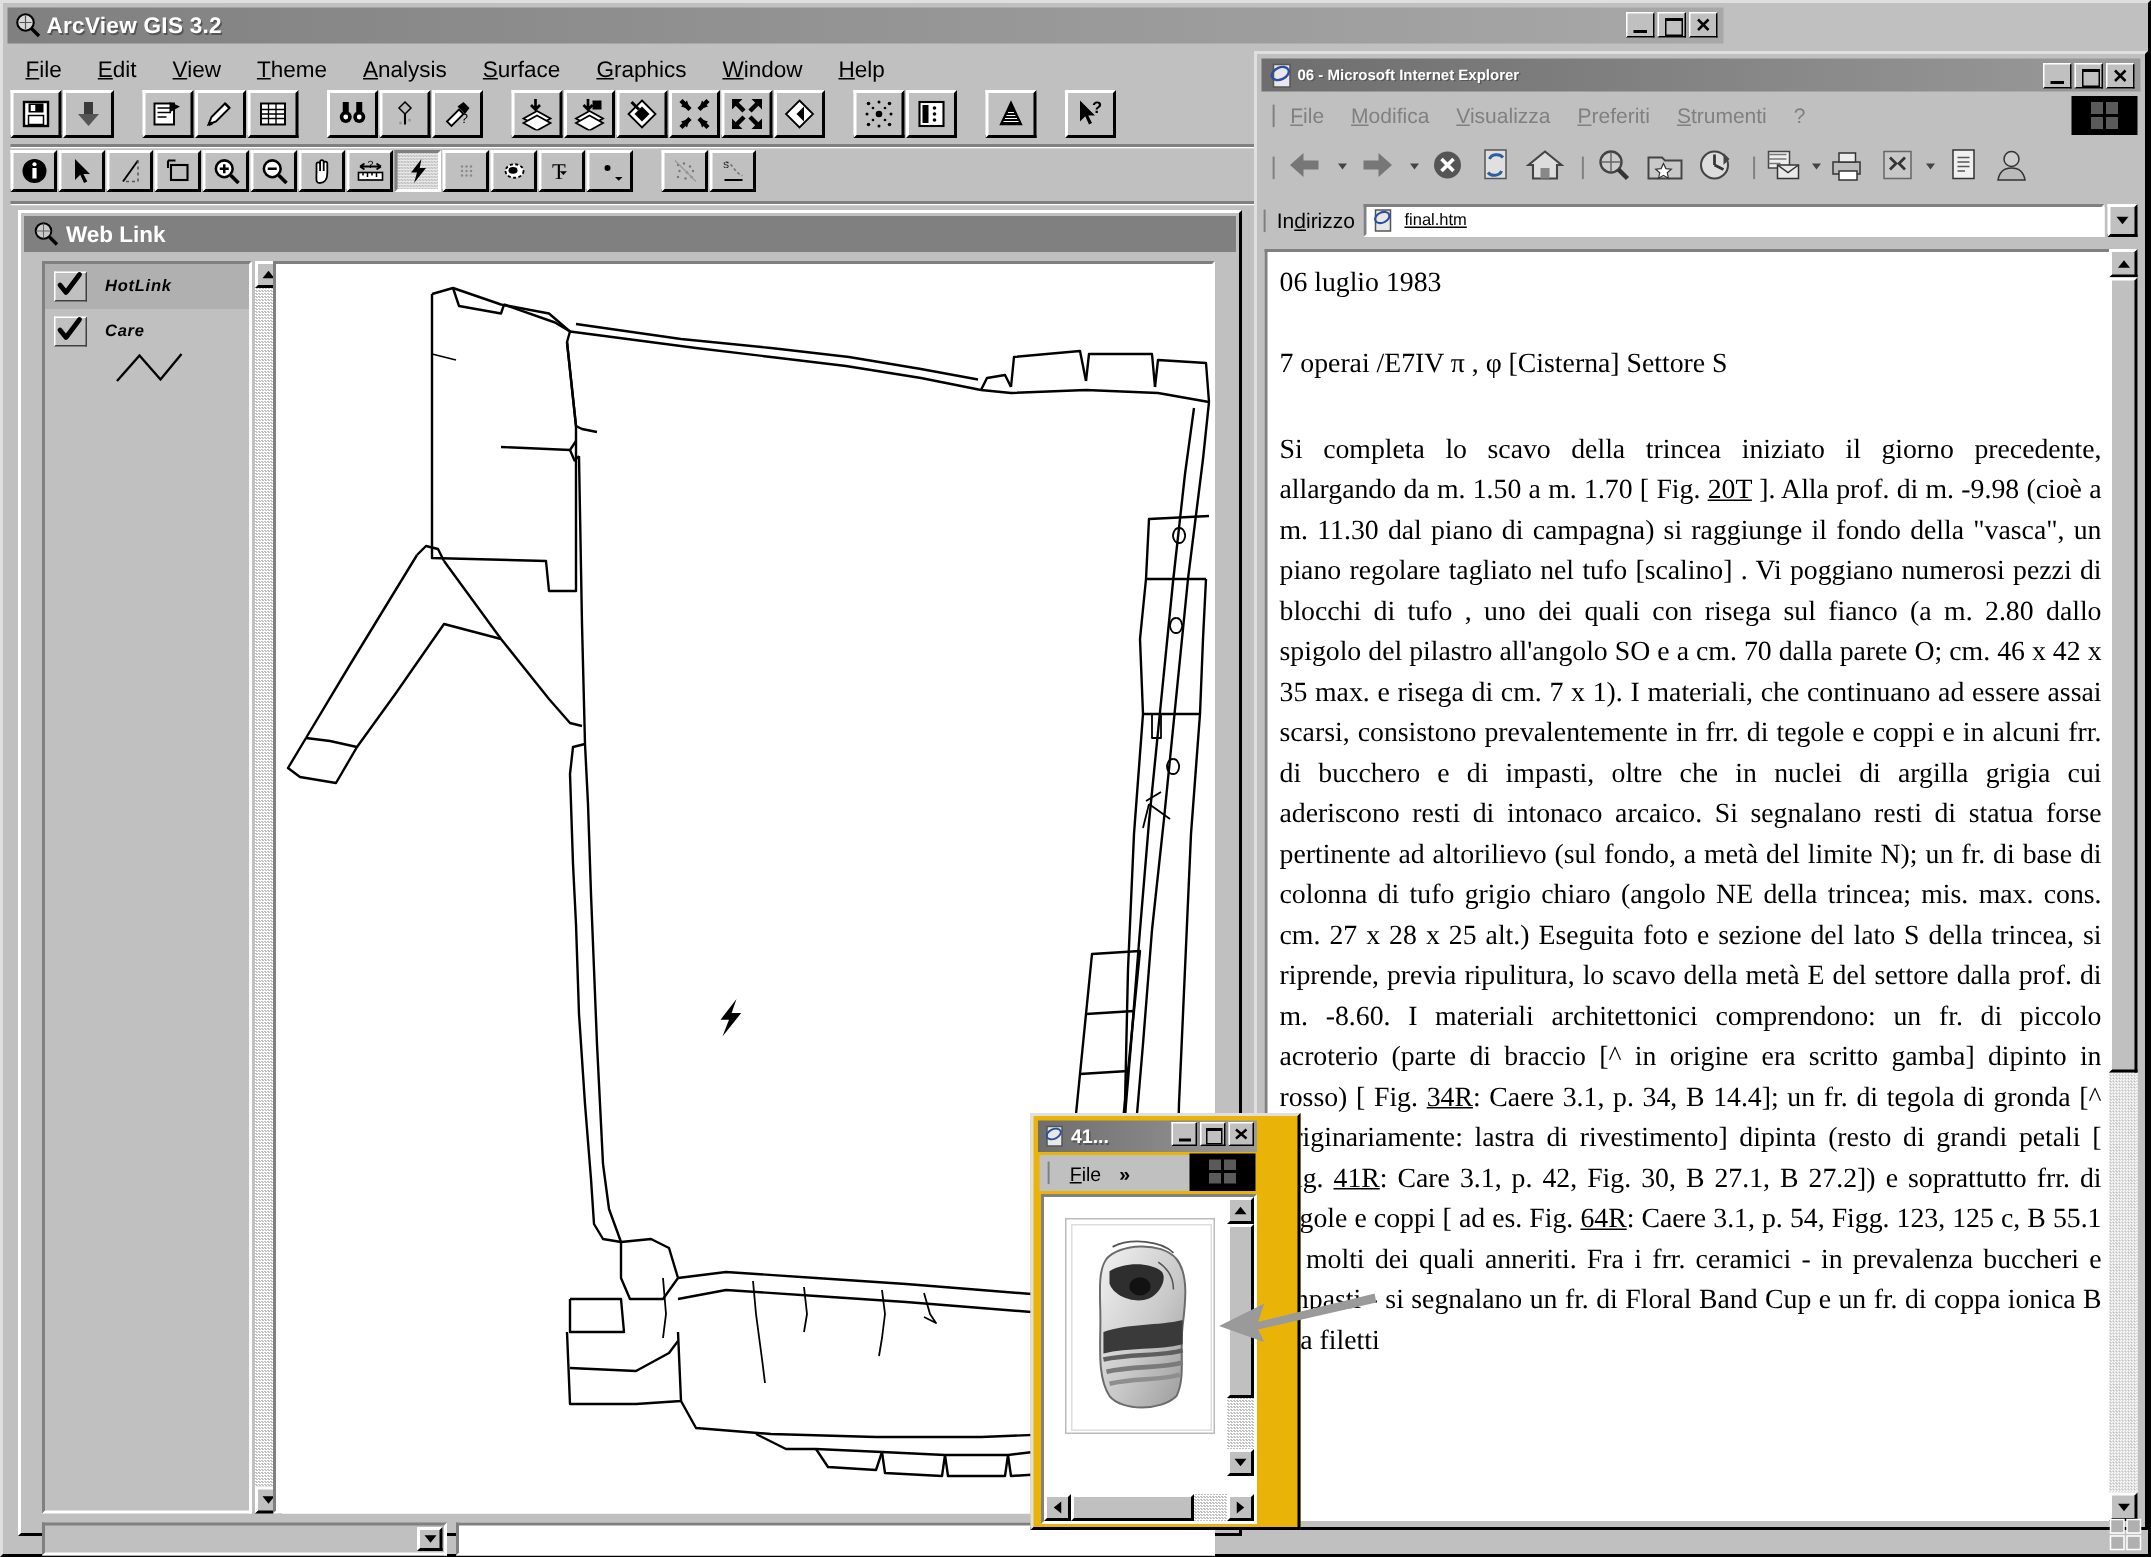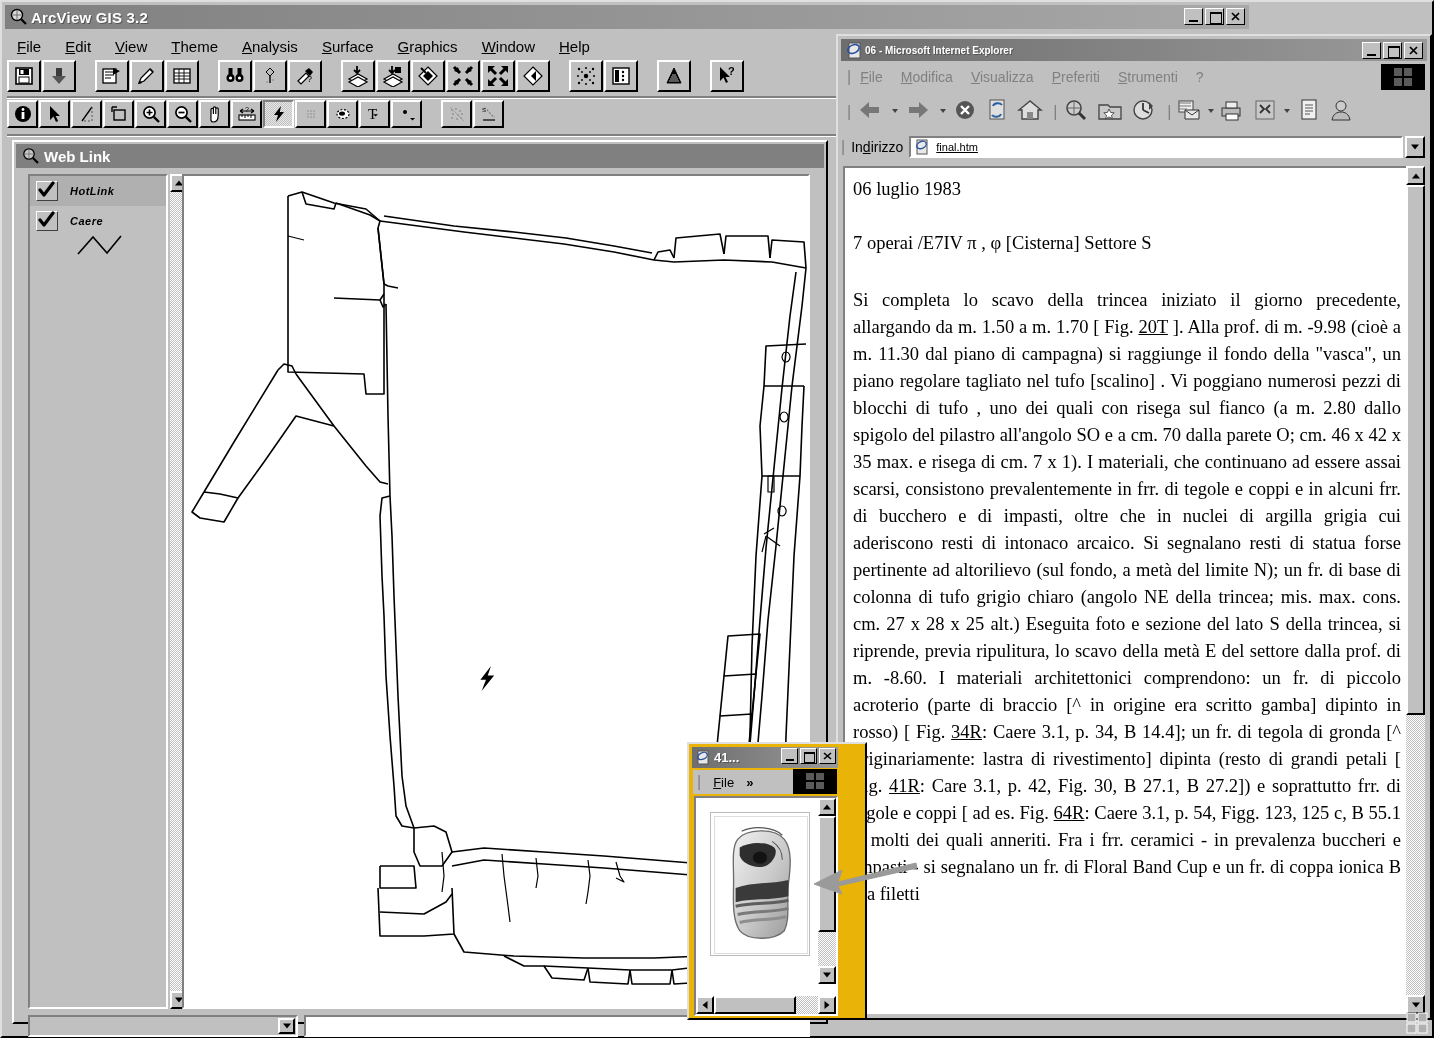--- a/index.html
+++ b/index.html
@@ -7,21 +7,21 @@
     width:1434px;height:1038px;overflow:hidden;position:relative;
     background:#ffffff;
     font-family:"Liberation Sans", sans-serif;
     -webkit-font-smoothing:none;
   }
 
   
   #arcview{position:absolute;left:0;top:0;width:1434px;height:1038px;background:#c0c0c0;
     border-top:2px solid #dfdfdf;border-left:2px solid #dfdfdf;border-right:2px solid #000;border-bottom:2px solid #000;
     box-sizing:border-box;}
-  #av-title{position:absolute;left:3px;top:3px;width:1244px;height:24px;
+  #av-title{position:absolute;left:3px;top:3px;width:1144px;height:24px;
     background:linear-gradient(to right,#808080,#a8a8a8);
     display:flex;align-items:center;}
   #av-title .tt{color:#fff;font-weight:bold;font-size:15px;margin-left:26px;letter-spacing:.2px;
      text-shadow:1px 1px 0 #555;}
   .avicon{position:absolute;left:5px;top:3px;width:18px;height:18px;}
   .btnbox{width:19px;height:17px;background:#c0c0c0;
     border-top:1px solid #fff;border-left:1px solid #fff;border-right:1px solid #000;border-bottom:1px solid #000;
     position:relative;display:inline-block;margin-left:2px;box-sizing:border-box;}
   .btnbox i{position:absolute;display:block;background:#000;}
   .ttbtns{position:absolute;right:4px;top:3px;display:flex;}
@@ -452,21 +452,21 @@
           </svg>
         </span>
         <span class="lglabel">HotLink</span>
       </div>
       <div class="lgrow">
         <span class="chk">
           <svg viewBox="0 0 20 18" style="position:absolute;left:0;top:-1px;width:20px;height:18px;">
             <path d="M3 9l4 5 9-12" stroke="#000" stroke-width="3.2" fill="none" stroke-linecap="round" stroke-linejoin="round"></path>
           </svg>
         </span>
-        <span class="lglabel">Caere</span>
+        <span class="lglabel">Care</span>
       </div>
       <svg style="position:absolute;left:45px;top:56px;width:62px;height:26px;" viewBox="0 0 62 26">
         <path d="M3 22L18 5l14 16 14-17" stroke="#000" stroke-width="1.6" fill="none"></path>
       </svg>
     </div>
 
     <div id="legend-scroll" style="left:156px;top:32px;position:absolute;width:18px;height:835px;">
       <div class="sbtn" style="width:18px;height:18px;">
           <span class="arrw au"></span>
         </div>

